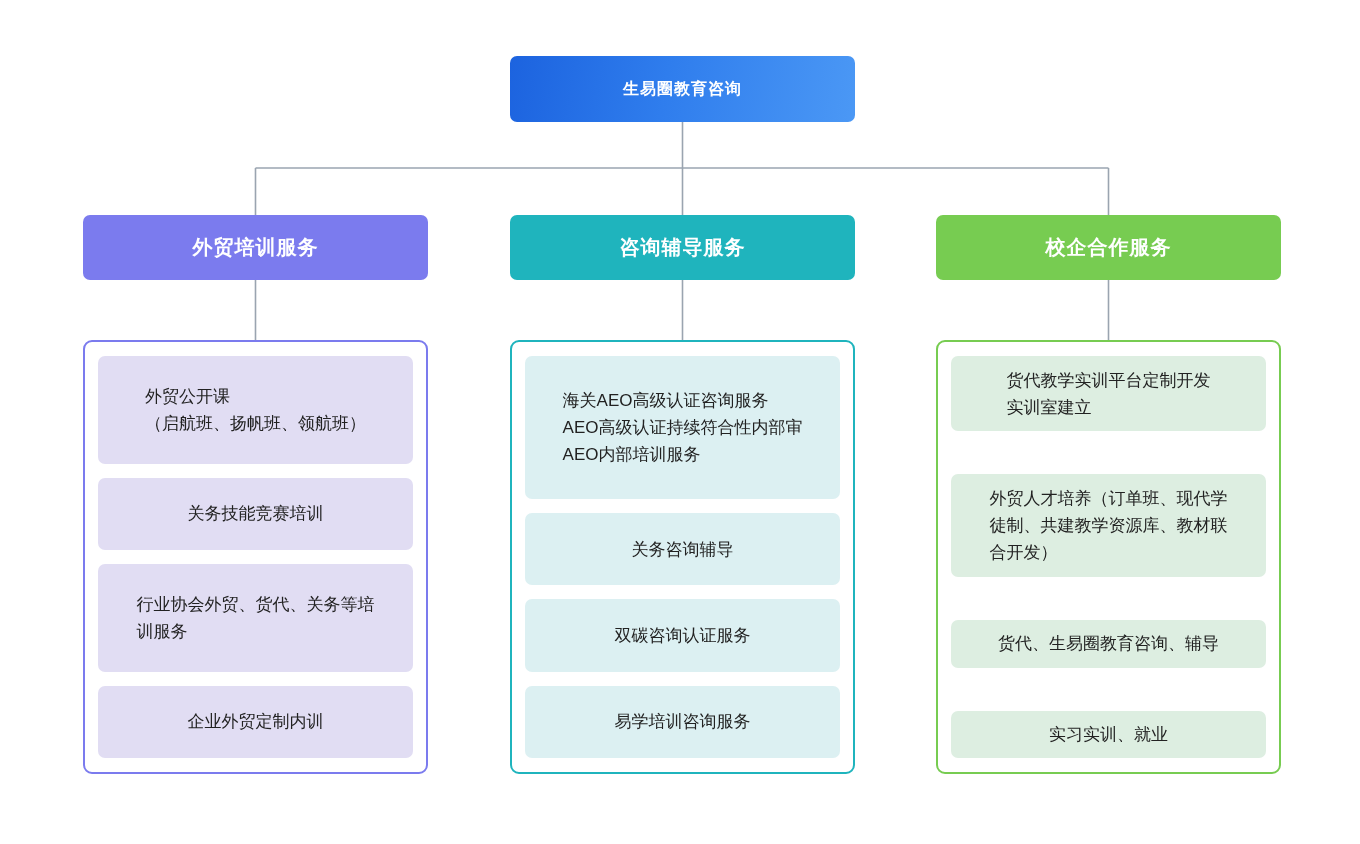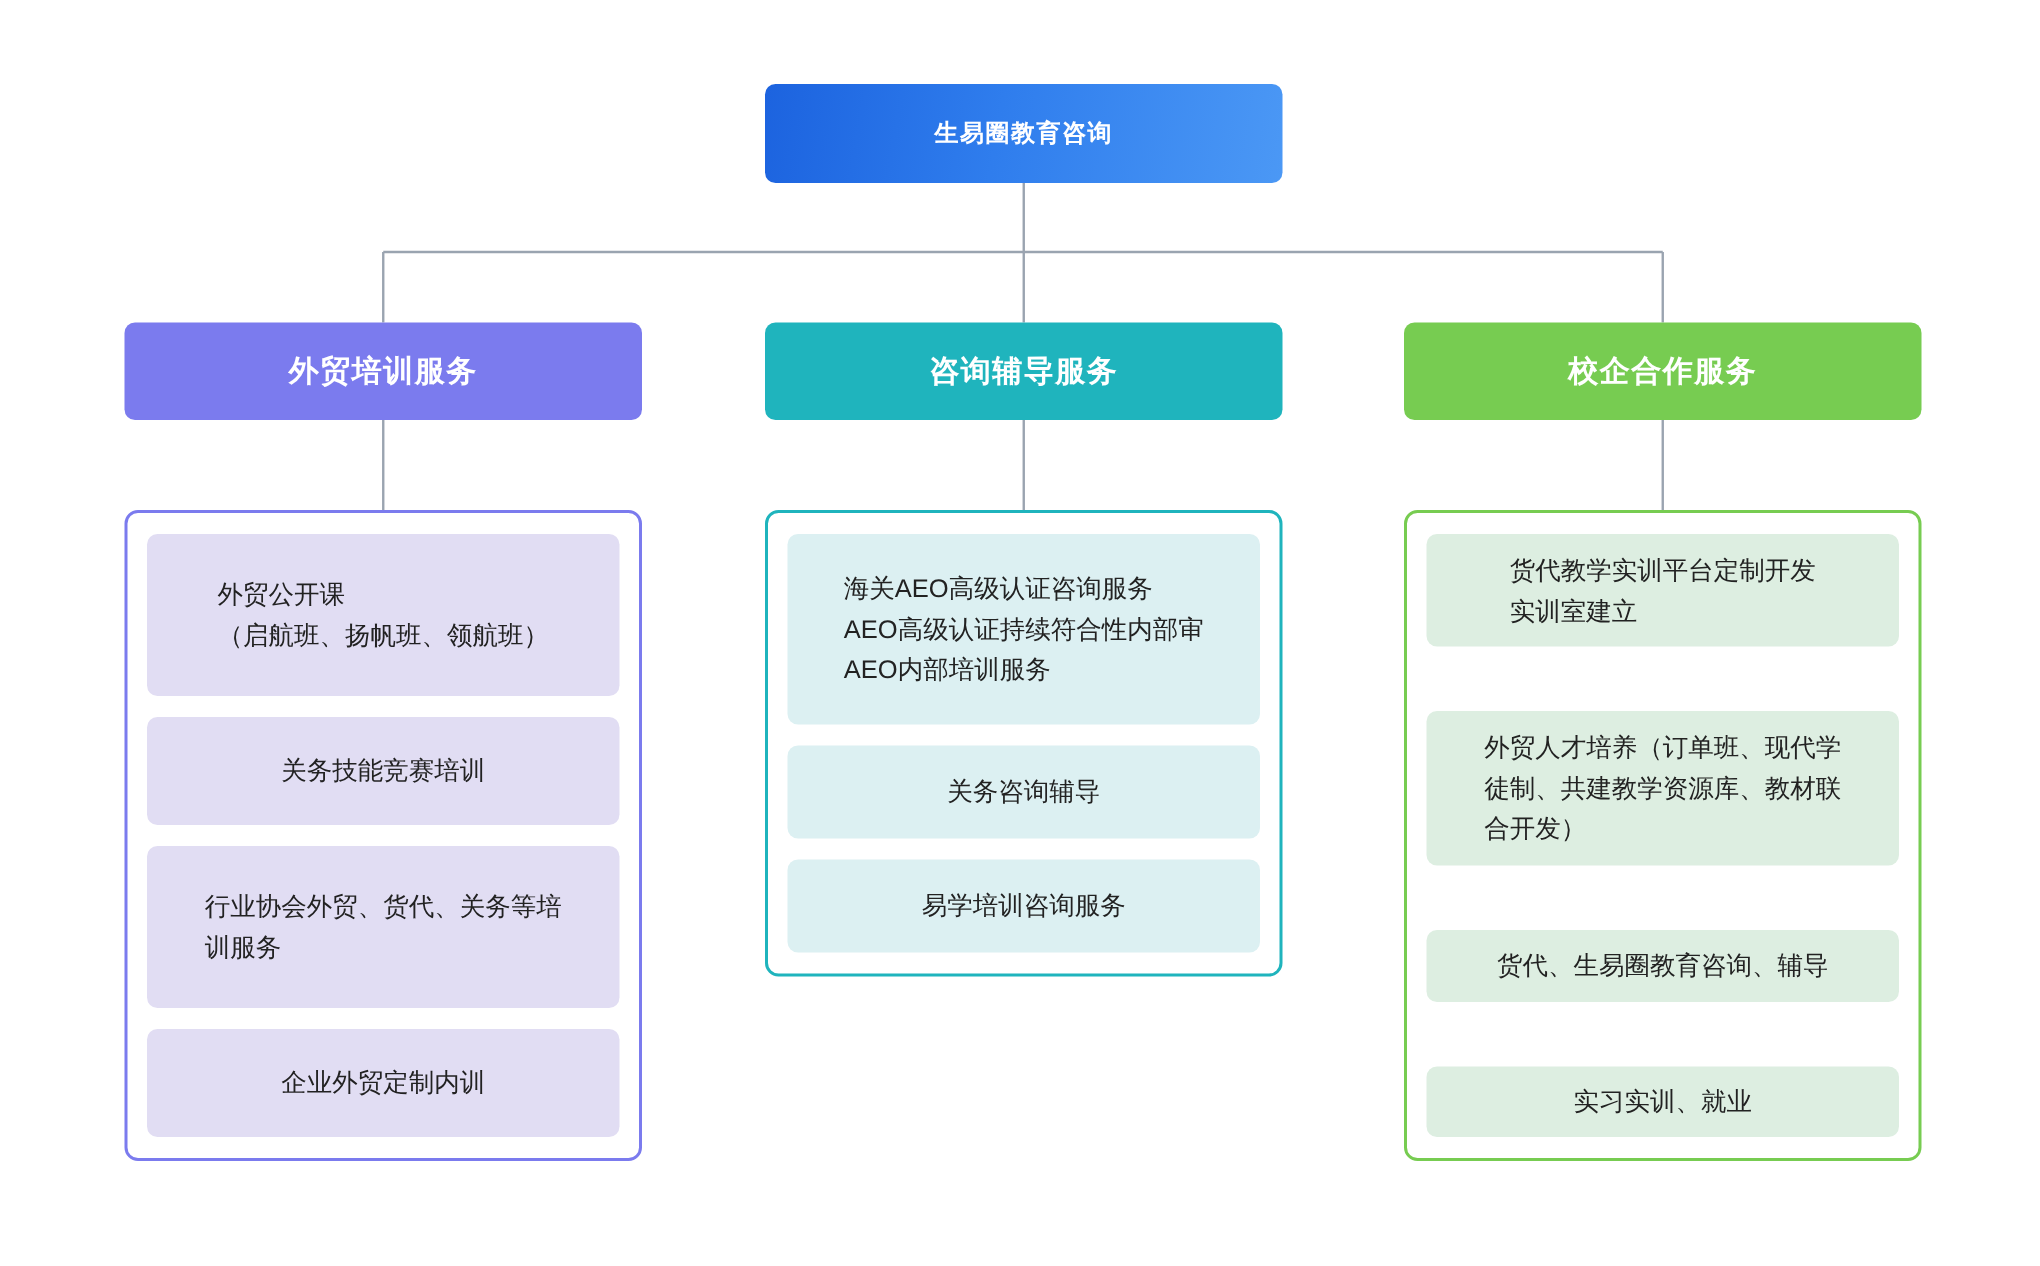--- a/index.html
+++ b/index.html
@@ -87,21 +87,21 @@
     border-width: 2px;
     border-style: solid;
     border-radius: 9px;
     background: #ffffff;
     padding: 14px 13px 14px 13px;
     display: flex;
     flex-direction: column;
     gap: 14px;
   }
   .col-0 .col-body { border-color: #7b7bee; height: 434px; }
-  .col-1 .col-body { border-color: #1fb4bd; height: 311px; }
+  .col-1 .col-body { border-color: #1fb4bd; height: 434px; }
   .col-2 .col-body { border-color: #77cc51; height: 434px; gap: 43px; }
 
   .chip {
     border-radius: 7px;
     display: flex;
     align-items: center;
     justify-content: center;
     text-align: left;
     color: #222222;
     font-size: 17px;
@@ -159,20 +159,21 @@
 
   <div class="column col-1">
     <div class="col-header">
       <span class="header-label">咨询辅导服务</span>
     </div>
     <div class="col-body">
       <div class="chip lines-3">海关AEO高级认证咨询服务
 AEO高级认证持续符合性内部审
 AEO内部培训服务</div>
       <div class="chip lines-1">关务咨询辅导</div>
+      <div class="chip lines-1">双碳咨询认证服务</div>
       <div class="chip lines-1">易学培训咨询服务</div>
     </div>
   </div>
 
   <div class="column col-2">
     <div class="col-header">
       <span class="header-label">校企合作服务</span>
     </div>
     <div class="col-body">
       <div class="chip lines-2">货代教学实训平台定制开发

